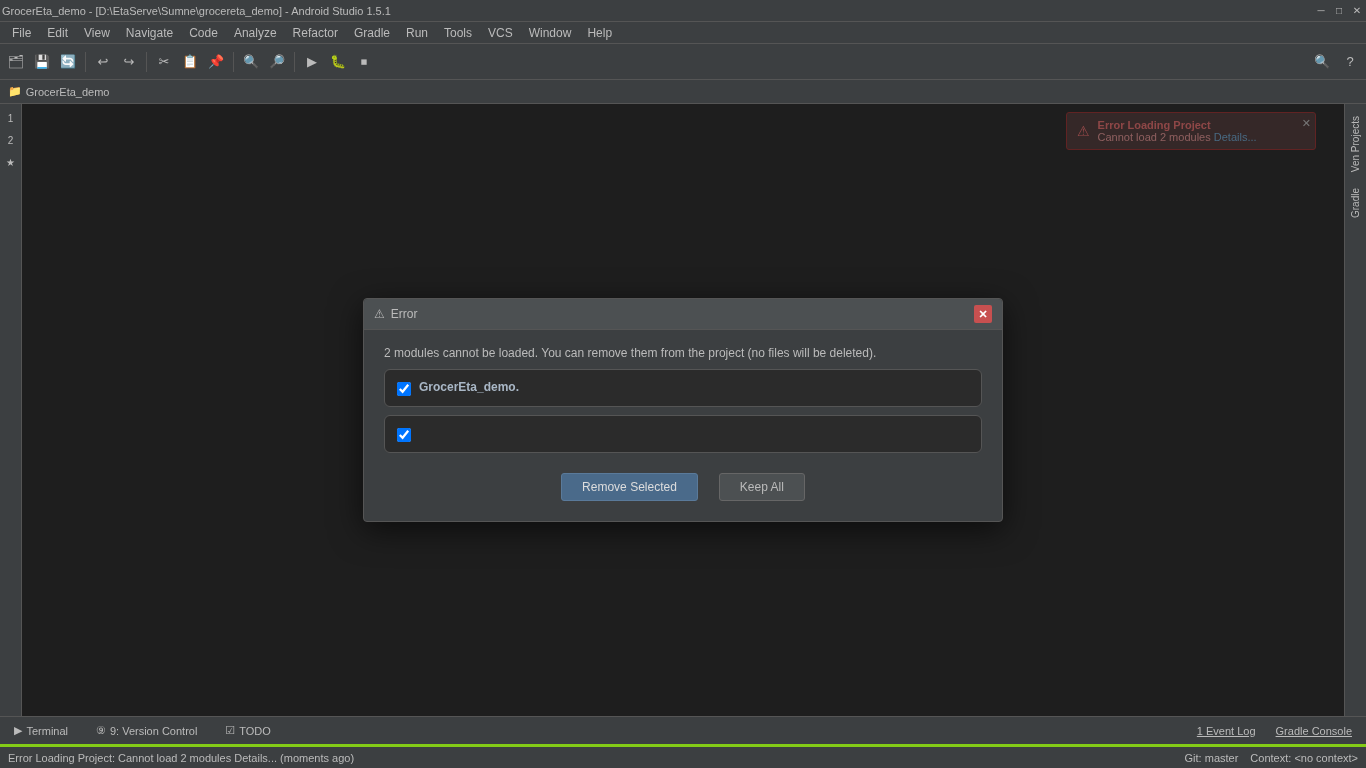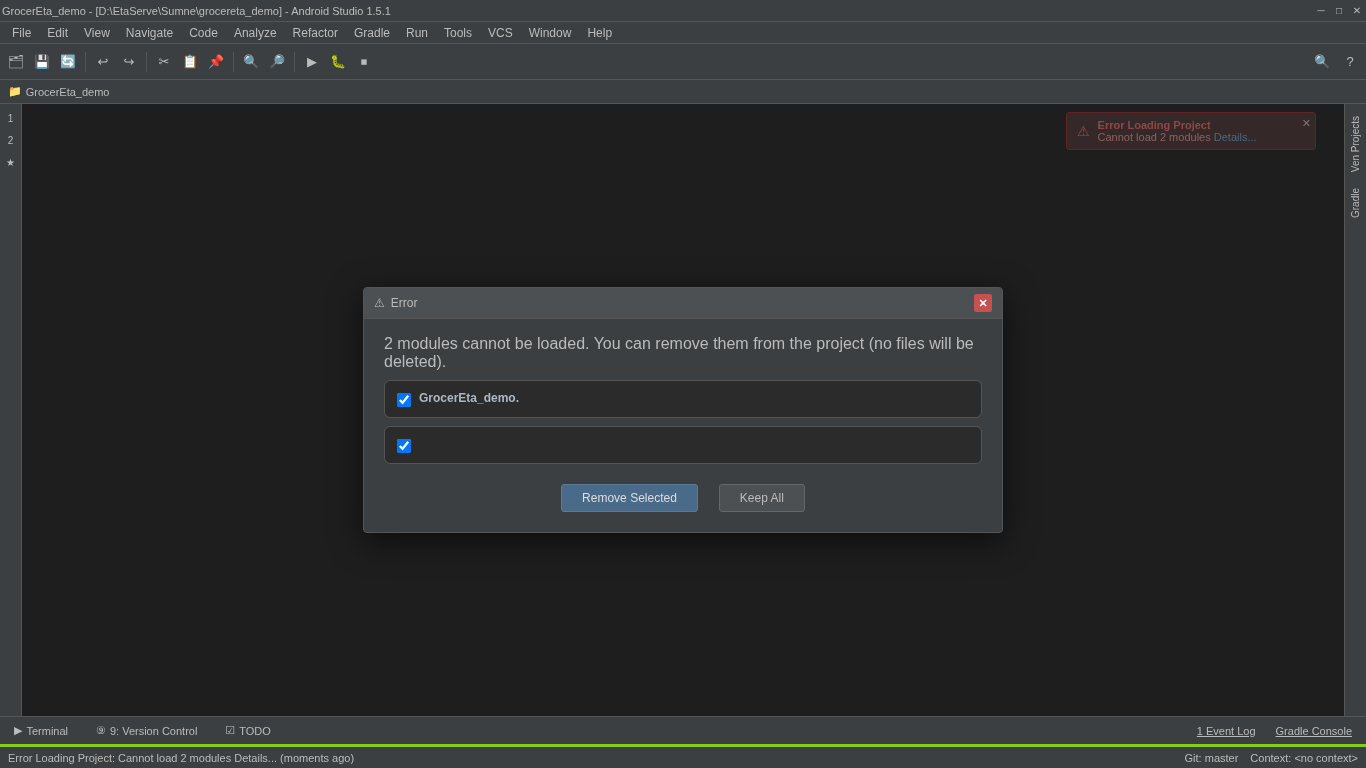--- a/index.html
+++ b/index.html
@@ -267,21 +267,21 @@
       color: white;
       font-size: 11px;
       font-weight: bold;
     }
 
     #dialog-body {
       padding: 16px 20px;
     }
 
     #dialog-message {
-      font-size: 16px;
+      font-size: 12px;
       color: #bbbbbb;
       margin-bottom: 9px;
     }
 
     .module-item {
       background: #2b2b2b;
       border: 1px solid #555;
       border-radius: 6px;
       padding: 10px 12px;
       margin-bottom: 8px;

